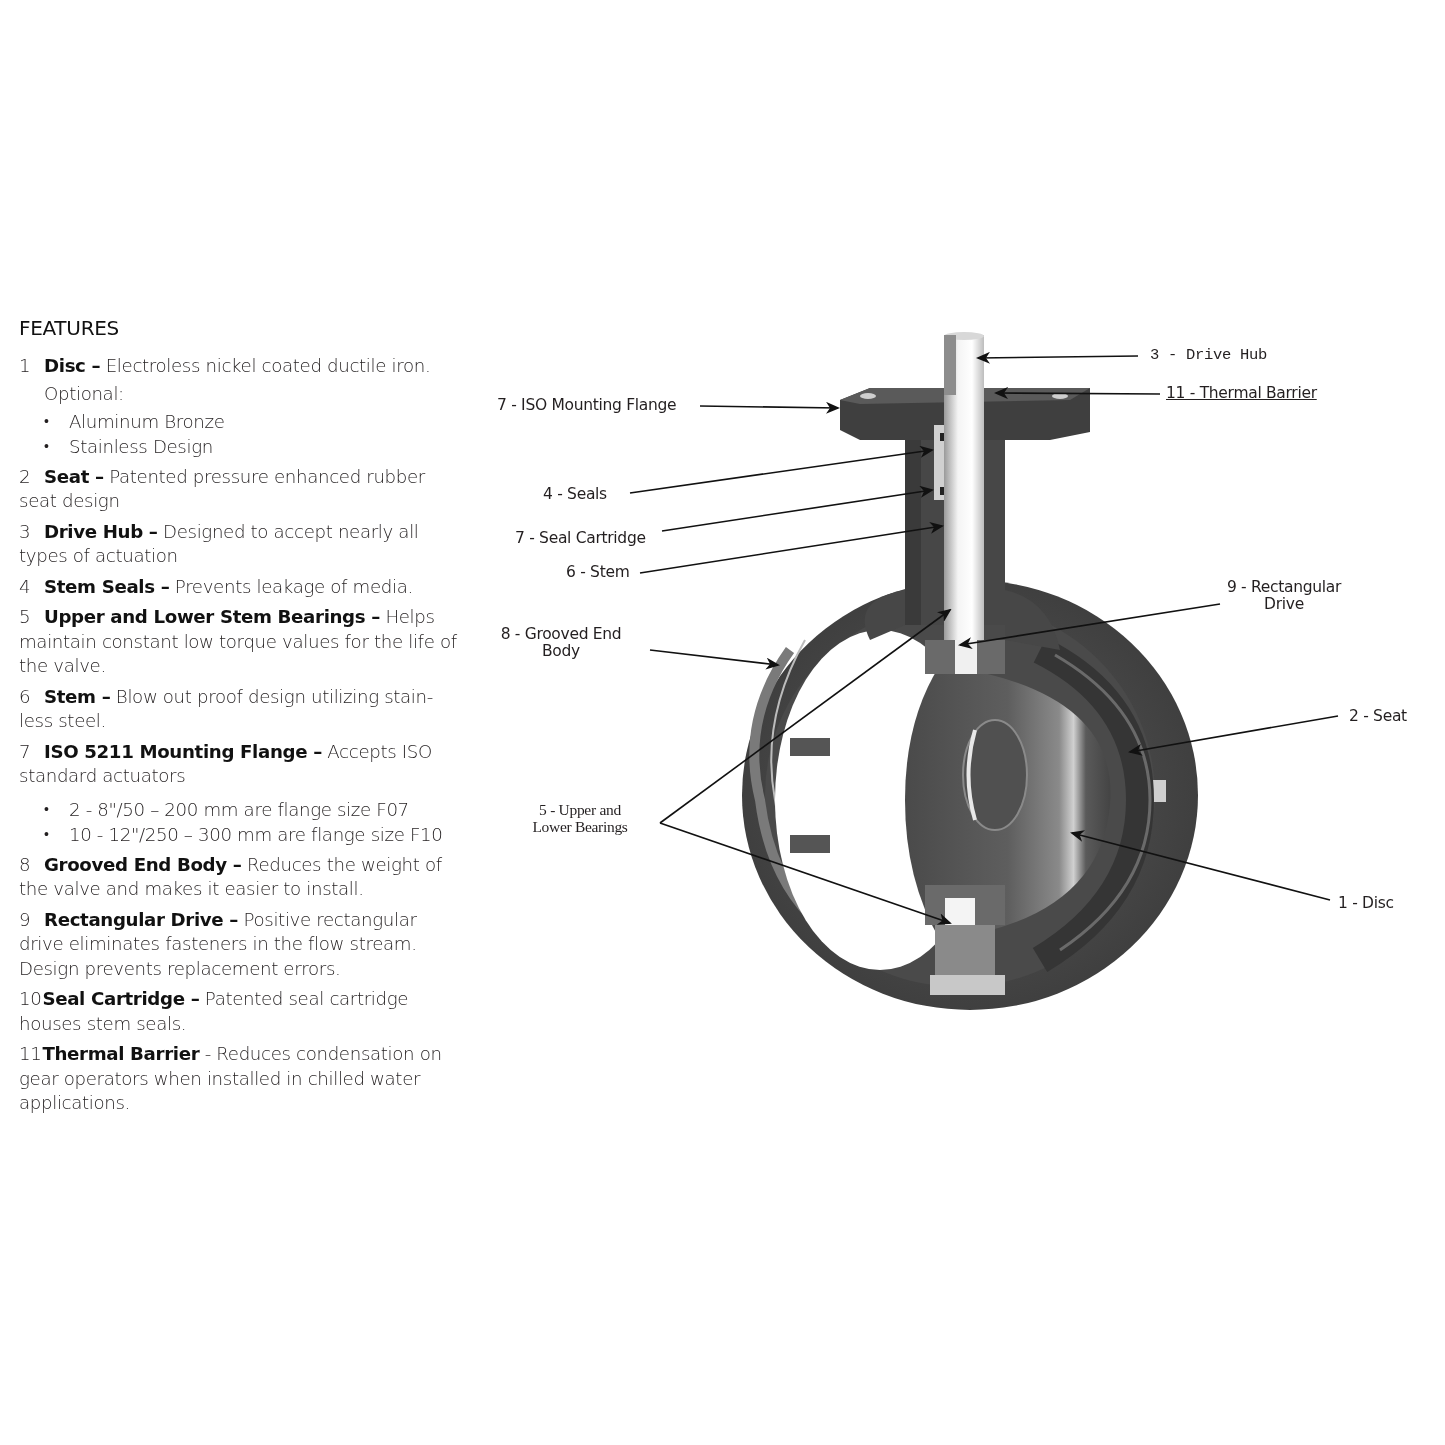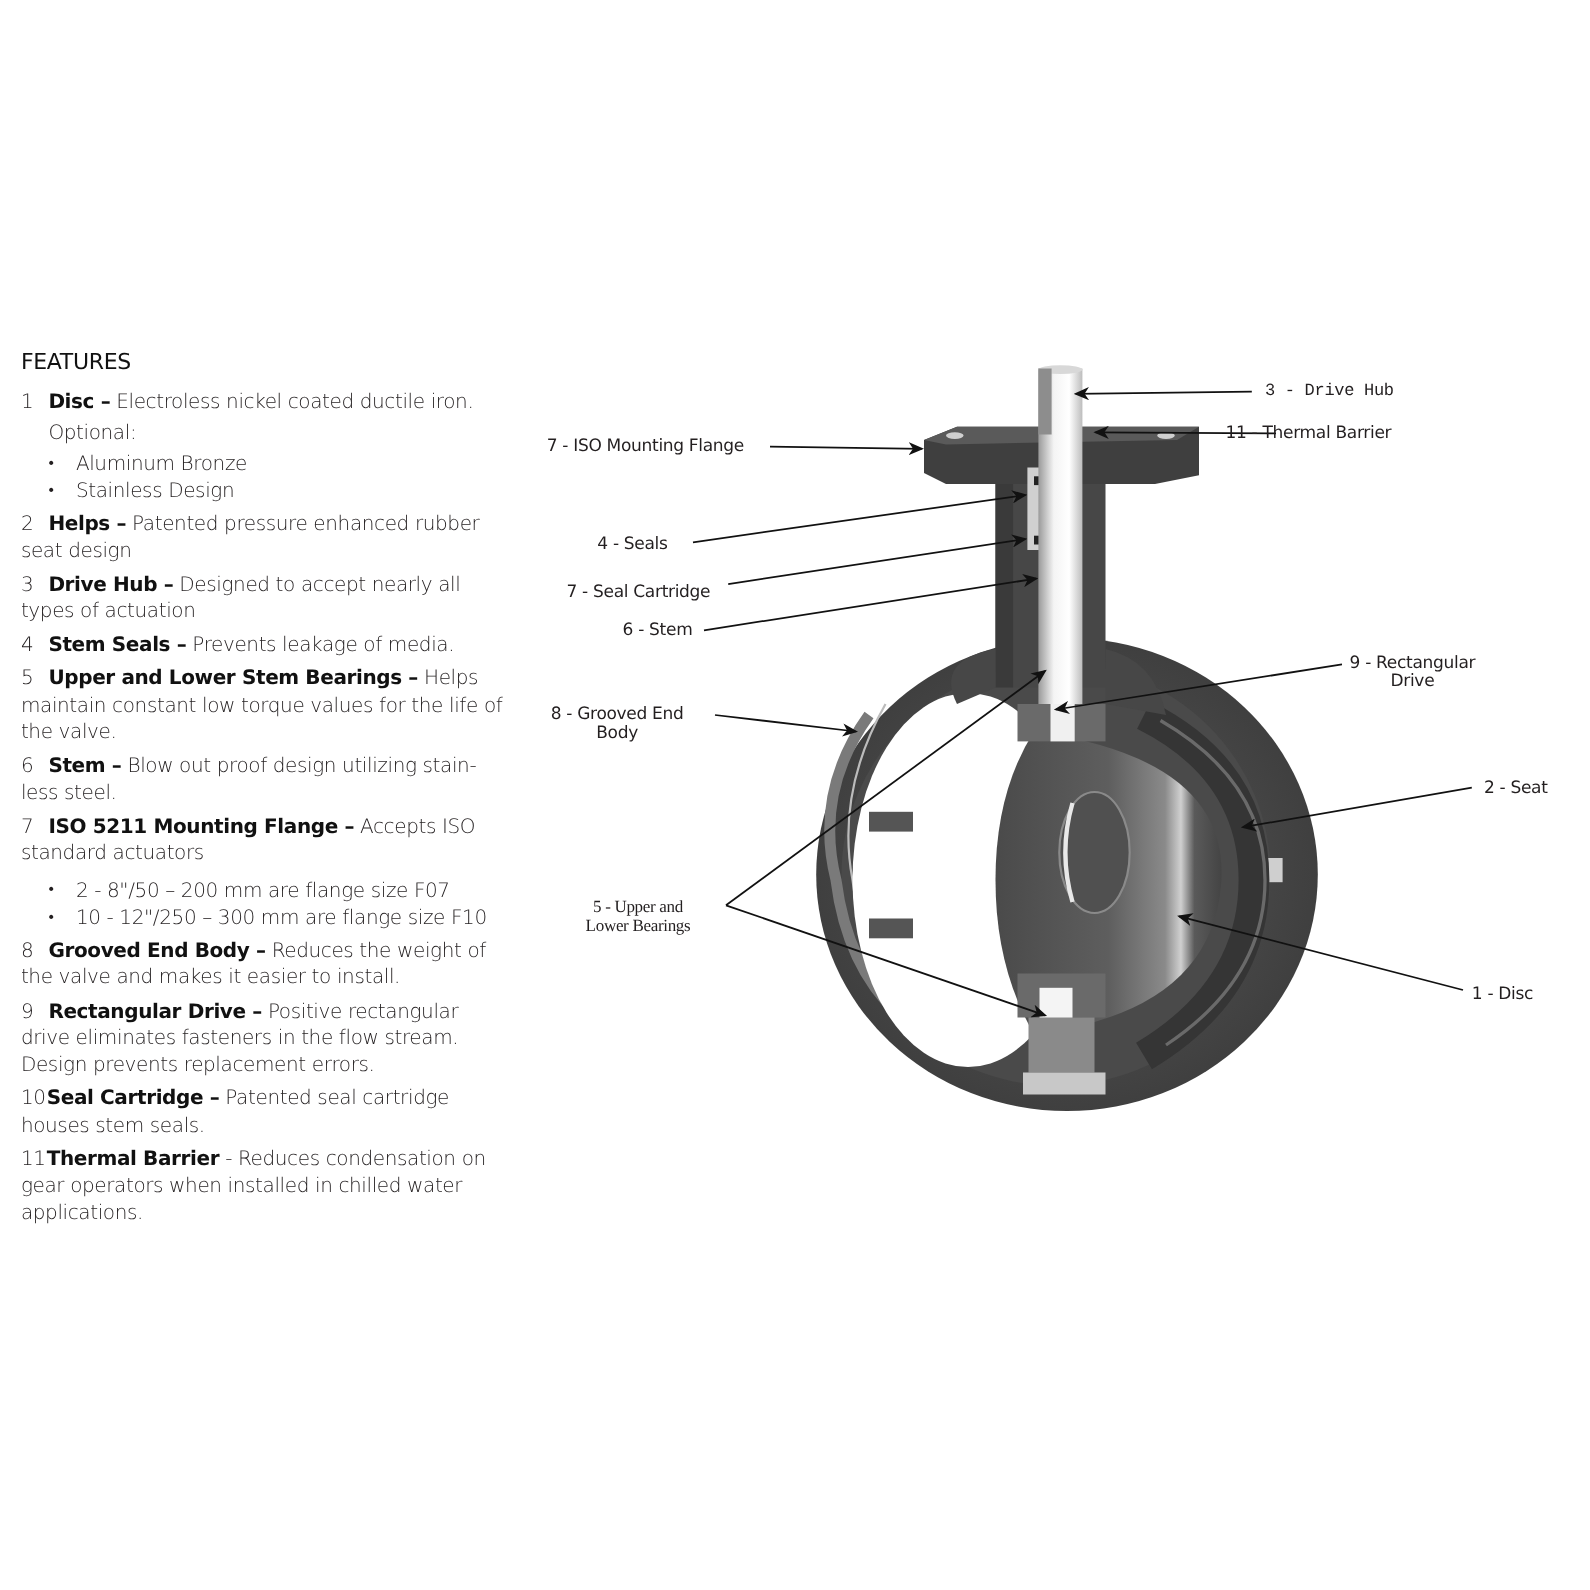--- a/index.html
+++ b/index.html
@@ -11,39 +11,39 @@
     .feat .num { display:inline-block; width:25px; }
     .feat .num.wide { width:auto; margin-right:1px; }
     .feat b { font-weight:bold; color:#111; }
     .indent { padding-left:25px; }
     .bullets { list-style:none; margin:4px 0 4px 0; padding:0 0 0 25px; }
     .bullets li { position:relative; padding-left:25px; font-size:18.2px; line-height:25px; letter-spacing:-0.35px; }
     .bullets li::before { content:"•"; position:absolute; left:0; font-size:14px; }
     .opt { font-size:18.2px; line-height:30px; letter-spacing:-0.35px; }
     .diagram { position:absolute; left:0; top:0; width:1445px; height:1445px; pointer-events:none; }
     .lbl { position:absolute; font-size:15.5px; line-height:17px; color:#231f20; letter-spacing:-0.3px; white-space:nowrap; }
-    .lbl.center { text-align:center;margin-top:15px; }
+    .lbl.center { text-align:center; }
   </style>
 </head>
 <body>
 
 <div class="features">
   <h2>FEATURES</h2>
 
   <div class="feat">
     <span class="num">1</span><b>Disc –</b><span> Electroless nickel coated ductile iron.</span>
     <div class="indent opt">Optional:</div>
     <ul class="bullets" style="margin-top:0">
       <li>Aluminum Bronze</li>
       <li>Stainless Design</li>
     </ul>
   </div>
 
   <div class="feat">
-    <span class="num">2</span><b>Helps –</b><span> Patented pressure enhanced rubber seat design</span>
+    <span class="num">2</span><b>Seat –</b><span> Patented pressure enhanced rubber seat design</span>
   </div>
 
   <div class="feat">
     <span class="num">3</span><b>Drive Hub –</b><span> Designed to accept nearly all types of actuation</span>
   </div>
 
   <div class="feat">
     <span class="num">4</span><b>Stem Seals –</b><span> Prevents leakage of media.</span>
   </div>
 
@@ -173,21 +173,21 @@
     <line x1="1220" y1="604" x2="960" y2="645" marker-end="url(#arrowHead)"></line>
     <line x1="650" y1="650" x2="778" y2="665" marker-end="url(#arrowHead)"></line>
     <line x1="1338" y1="716" x2="1130" y2="752" marker-end="url(#arrowHead)"></line>
     <line x1="660" y1="823" x2="950" y2="610" marker-end="url(#arrowHead)"></line>
     <line x1="660" y1="823" x2="950" y2="923" marker-end="url(#arrowHead)"></line>
     <line x1="1330" y1="900" x2="1072" y2="833" marker-end="url(#arrowHead)"></line>
   </g>
 </svg>
 
 <div class="lbl" style="left:1150px;top:347px;font-family:Liberation Mono, monospace;">3 - Drive Hub</div>
-<div class="lbl" style="left:1114px;top:385px;">11 - Thermal Barrier</div>
+<div class="lbl" style="left:1166px;top:385px;text-decoration:underline;">11 - Thermal Barrier</div>
 <div class="lbl" style="left:497px;top:397px;">7 - ISO Mounting Flange</div>
 <div class="lbl" style="left:543px;top:486px;">4 -  Seals</div>
 <div class="lbl" style="left:515px;top:530px;">7 - Seal Cartridge</div>
 <div class="lbl" style="left:566px;top:564px;">6 - Stem</div>
 <div class="lbl center" style="left:1222px;top:579px;width:124px;">
   <div>9 - Rectangular</div>
   <div>Drive</div>
 </div>
 <div class="lbl center" style="left:496px;top:626px;width:130px;">
   <div>8 - Grooved End</div>

